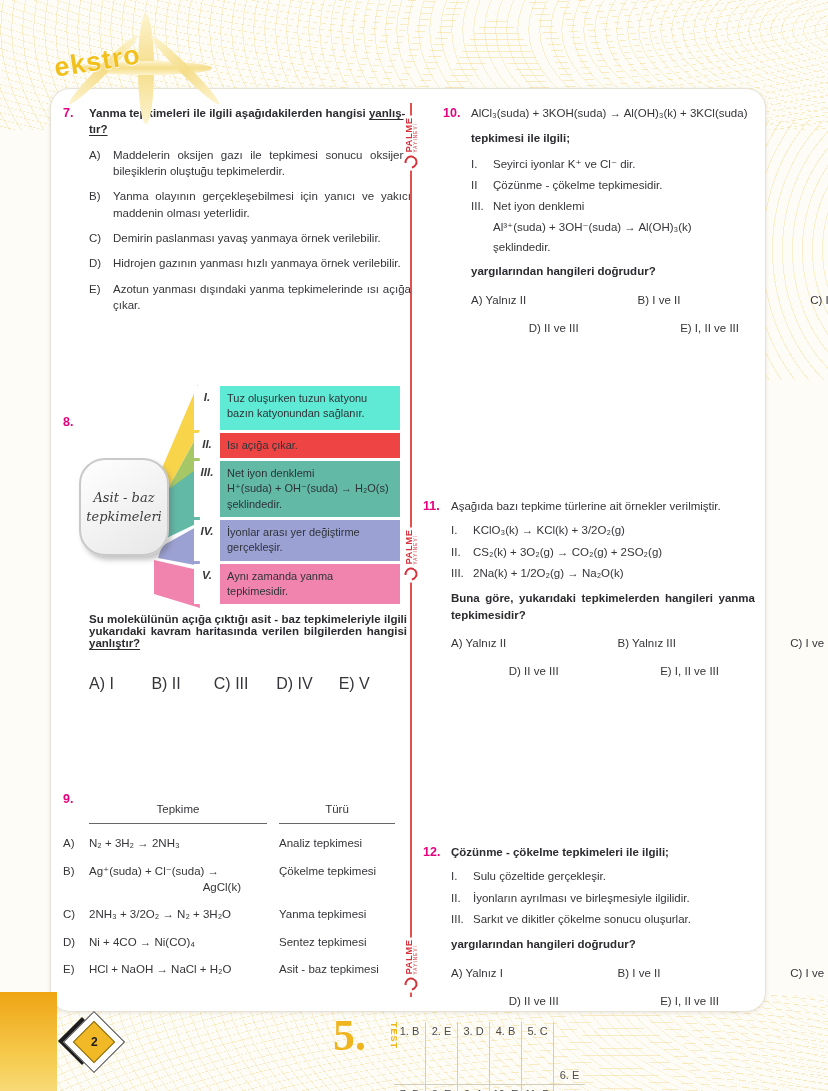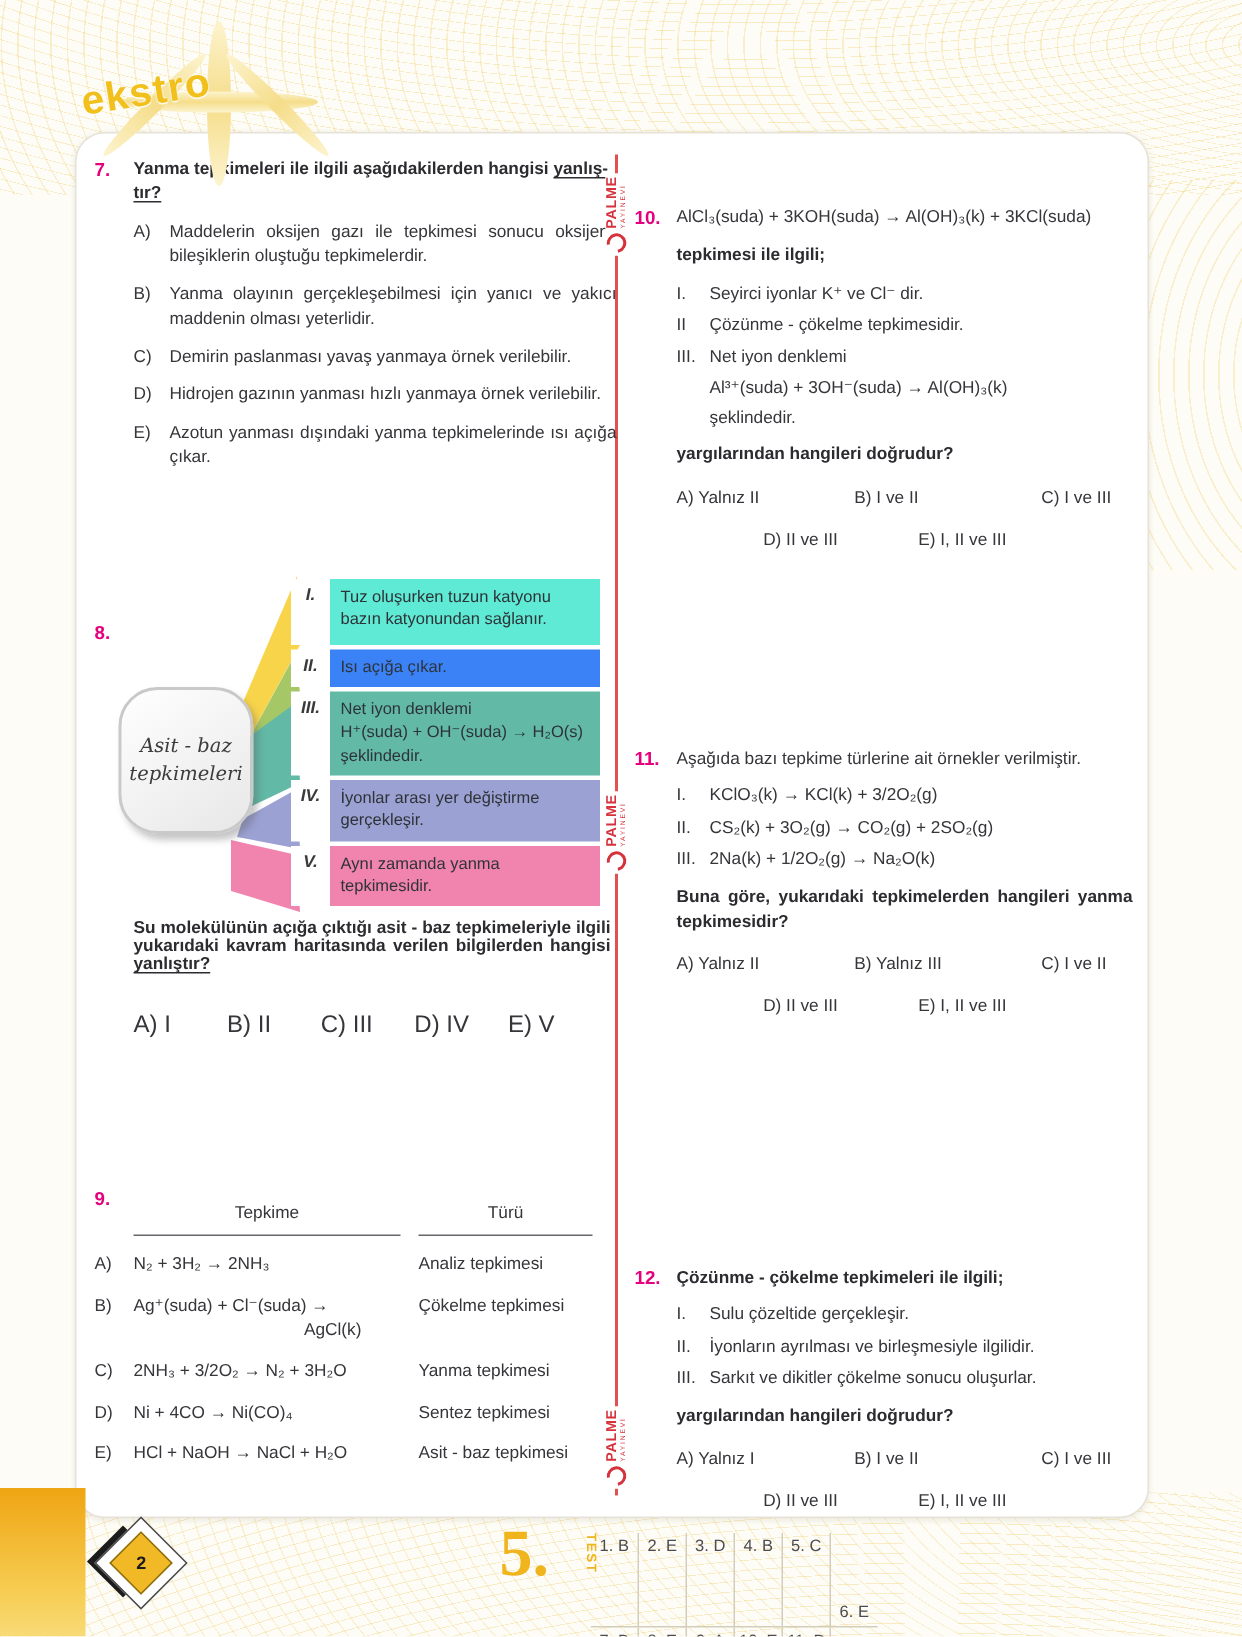--- a/index.html
+++ b/index.html
@@ -70,21 +70,21 @@
   }
   .qtitle{font-weight:bold;color:#2b2b30;text-align:justify;}
   .u{text-decoration:underline;text-underline-offset:2px;}
   .opt{display:flex;margin-top:9px;}
   .opt-label{flex:0 0 24px;}
   .opt-text{flex:1;text-align:justify;}
   .roman-item{display:flex;margin-top:5px;}
   .roman-label{flex:0 0 22px;}
   .indent{margin-left:22px;margin-top:4px;}
   .bold{font-weight:bold;color:#2b2b30;}
-  .optrow{display:flex;margin-top:12px;}
+  .optrow{display:flex;margin-top:12px;gap:48px;}
   .optrow span{display:block;}
   .or3 span:nth-child(1){flex:0 0 39%;}
   .or3 span:nth-child(2){flex:0 0 41%;}
   .or3 span:nth-child(3){flex:0 0 20%;}
   .or2{padding-left:19%;}
   .or2 span:nth-child(1){flex:0 0 42%;}
   
   .fan{position:absolute;left:103px;top:293px;width:46px;height:226px;}
   .bubble{
     position:absolute;left:28px;top:369px;width:86px;height:94px;
@@ -228,21 +228,21 @@
     <span>tepkimeleri</span>
   </div>
 
   <div class="maprows">
     <div class="maprow">
       <span class="map-numeral">I.</span>
       <span class="map-box rowh-1" style="background-color: #5eead4;">Tuz oluşurken tuzun katyonu bazın katyonundan sağlanır.</span>
     </div>
     <div class="maprow">
       <span class="map-numeral">II.</span>
-      <span class="map-box rowh-2" style="background-color: #3b82f6;">Isı açığa çıkar.</span>
+      <span class="map-box rowh-2" style="background-color: #ef4444;">Isı açığa çıkar.</span>
     </div>
     <div class="maprow">
       <span class="map-numeral">III.</span>
       <span class="map-box rowh-3" style="background-color: rgb(97, 185, 166);">Net iyon denklemi
 H⁺(suda) + OH⁻(suda) → H₂O(s)
 şeklindedir.</span>
     </div>
     <div class="maprow">
       <span class="map-numeral">IV.</span>
       <span class="map-box rowh-4" style="background-color: rgb(155, 161, 211);">İyonlar arası yer değiştirme gerçekleşir.</span>
@@ -293,21 +293,21 @@
         <span class="t9-type">Sentez tepkimesi</span>
       </div>
       <div class="t9-row">
         <span class="t9-label">E)</span>
         <span class="t9-reaction">HCl + NaOH → NaCl + H₂O</span>
         <span class="t9-type">Asit - baz tepkimesi</span>
       </div>
     </div>
   </div>
 
-  <div class="q" style="left:372px;top:16px;width:332px;padding-left:28px;box-sizing:border-box;margin-top:32px;">
+  <div class="q" style="left:392px;top:16px;width:332px;padding-left:28px;box-sizing:border-box;">
     <span class="qnum">10.</span>
     <div>AlCl₃(suda) + 3KOH(suda) → Al(OH)₃(k) + 3KCl(suda)</div>
     <div class="bold" style="margin-top:9px;">tepkimesi ile ilgili;</div>
     <div class="roman-item" style="margin-top:9px;">
       <span class="roman-label">I.</span>
         <span>Seyirci iyonlar K⁺ ve Cl⁻ dir.</span>
     </div>
     <div class="roman-item">
       <span class="roman-label">II</span>
         <span>Çözünme - çökelme tepkimesidir.</span>

